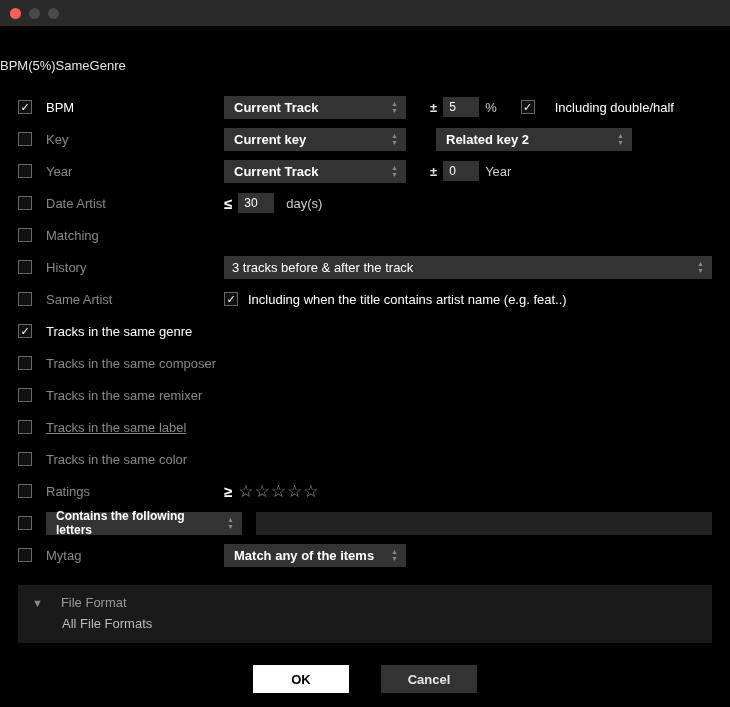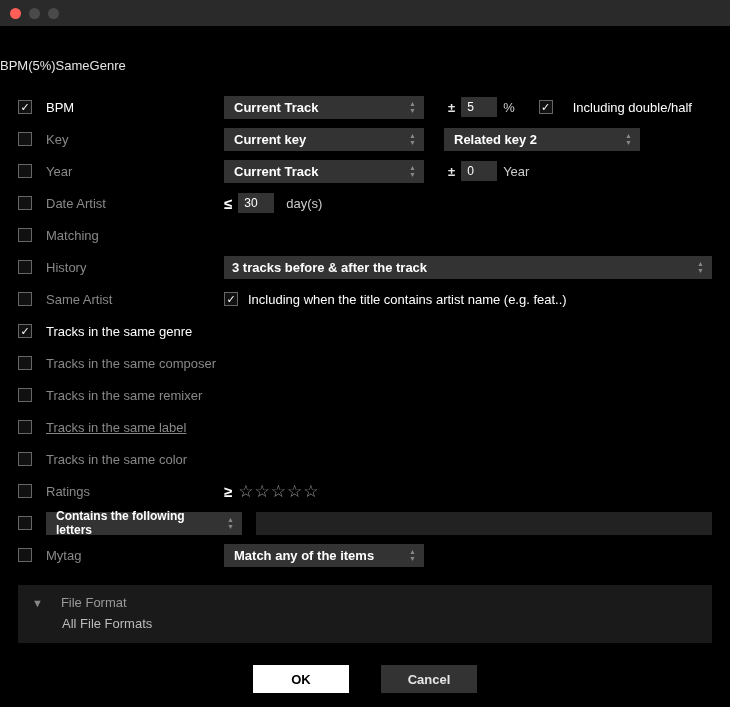--- a/index.html
+++ b/index.html
@@ -14,22 +14,22 @@
   .row { display: flex; align-items: center; height: 32px; }
   .cb { width: 14px; height: 14px; border: 1px solid #666; background: #111; display: inline-flex; align-items: center; justify-content: center; flex: 0 0 14px; margin-right: 14px; cursor: pointer; }
   .cb.checked::after { content: "✓"; color: #fff; font-size: 11px; line-height: 1; }
   .label { color: #ccc; width: 178px; flex: 0 0 178px; }
   .label.dim { color: #888; }
   .bright { color: #fff; }
   .select { background: #333; height: 23px; display: flex; align-items: center; justify-content: space-between; padding: 0 8px 0 10px; color: #fff; font-weight: bold; font-size: 13px; cursor: pointer; position: relative; }
   .select.normal { font-weight: normal; }
   .stepper { display: flex; flex-direction: column; gap: 1px; color: #888; font-size: 7px; line-height: 6px; }
   .stepper span { display: block; }
-  .w-select { width: 200px; }
-  .w-select2 { width: 196px; margin-left: 12px; }
+  .w-select { width: 182px; }
+  .w-select2 { width: 196px; margin-left: 22px; }
   .w-wide { width: 490px; }
   .col-extra { display: flex; align-items: center; margin-left: 24px; gap: 6px; }
   .numbox { background: #333; color: #fff; width: 36px; height: 20px; display: inline-flex; align-items: center; padding-left: 6px; font-size: 12px; }
   .pm { color: #e6e6e6; font-weight: bold; }
   .stars { color: #999; font-size: 17px; letter-spacing: 1px; cursor: pointer; }
   .op { color: #fff; font-weight: bold; font-size: 15px; margin-right: 6px; }
   .commentbox { background: #222; height: 23px; flex: 1; margin-left: 14px; }
   .collapser { background: #1a1a1a; margin-top: 14px; padding: 10px 14px 12px; }
   .chev { color: #888; font-size: 11px; margin-right: 18px; cursor: pointer; user-select: none; }
   .ff-title { color: #999; font-size: 13px; }
@@ -121,21 +121,21 @@
   </div>
 
   <div class="row">
     <span class="cb"></span>
     <span class="label dim">Matching</span>
   </div>
 
   <div class="row">
     <span class="cb"></span>
     <span class="label dim">History</span>
-    <div class="select w-wide normal" style="font-weight:bold;padding-left:8px;">
+    <div class="select w-wide normal" style="font-weight:normal;padding-left:8px;">
       <span>3 tracks before &amp; after the track</span>
       <span class="stepper">
           <span>▲</span>
           <span>▼</span>
         </span>
     </div>
   </div>
 
   <div class="row">
     <span class="cb"></span>

